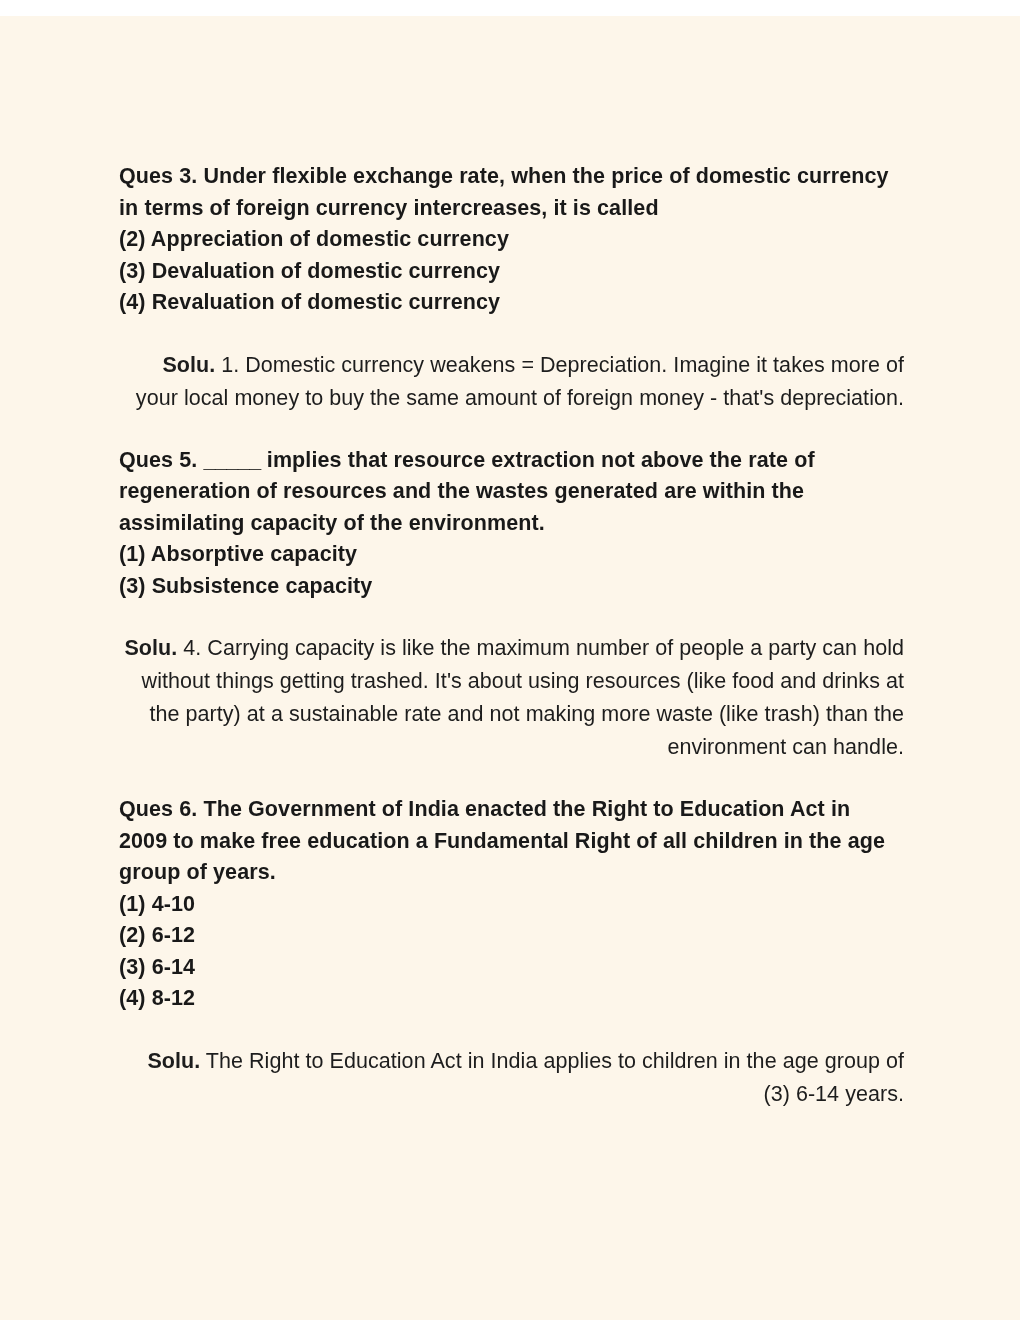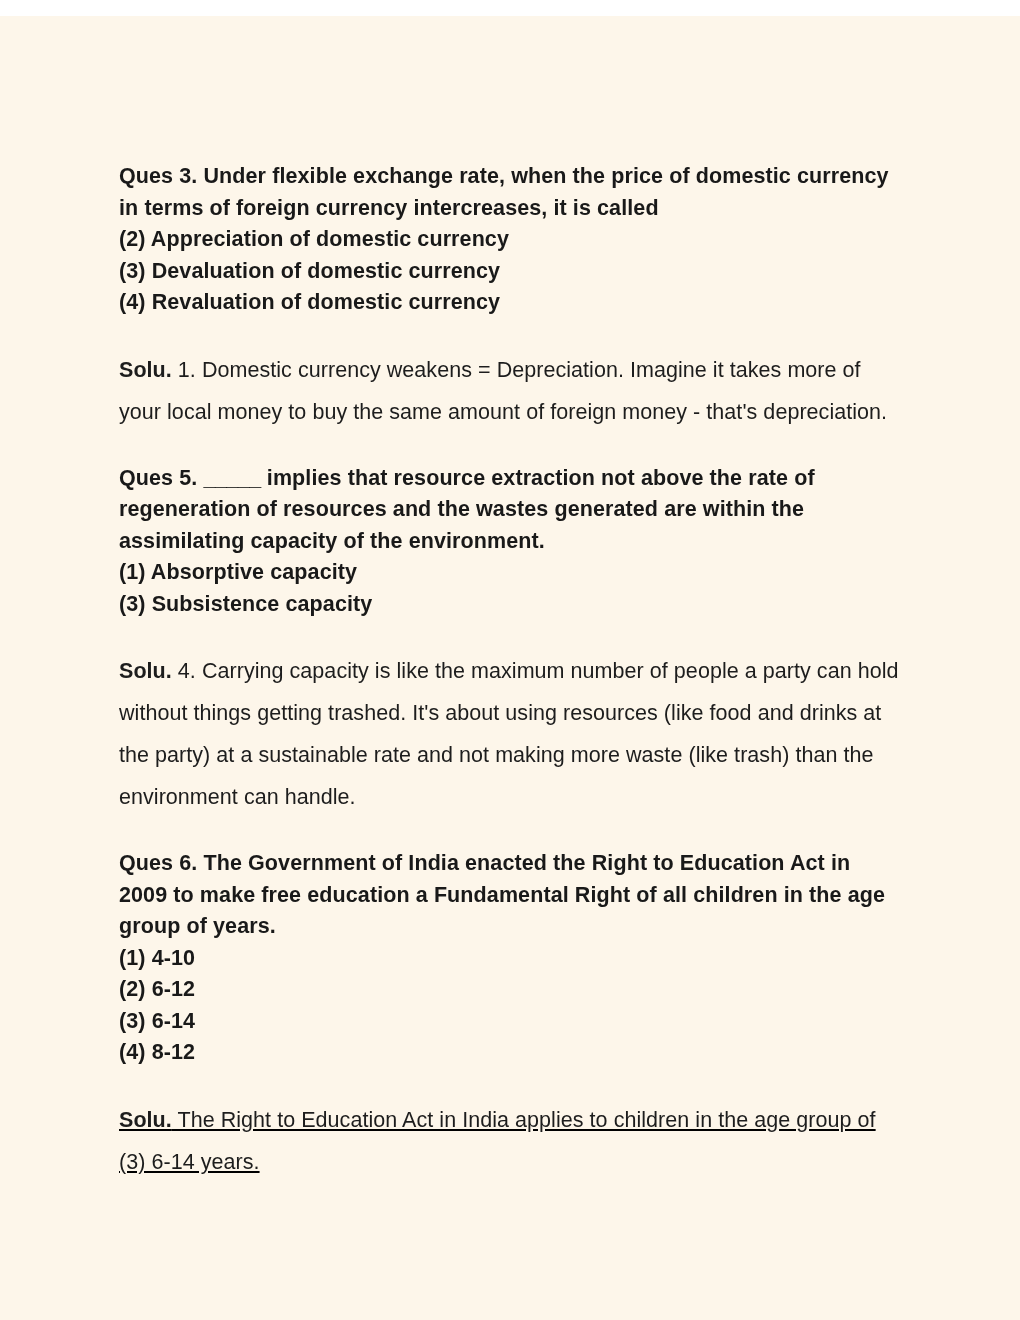--- a/index.html
+++ b/index.html
@@ -27,21 +27,20 @@
     position: absolute;
     left: 119px;
     top: 145px;
     width: 785px;
   }
   .block {
     margin: 0 0 30px 0;
   }
   .block:last-child {
     margin-bottom: 0;
-    text-decoration: underline;
   }
   .q-stem {
     font-size: 21.5px;
     font-weight: bold;
     line-height: 31.5px;
     color: #191919;
     letter-spacing: 0.1px;
     margin: 0;
   }
   .q-options {
@@ -52,24 +51,25 @@
   .q-options li {
     font-size: 21.5px;
     font-weight: bold;
     line-height: 31.5px;
     color: #191919;
     letter-spacing: 0.1px;
   }
   .solu {
     font-size: 21.5px;
     font-weight: normal;
-    line-height: 42px;
+    line-height: 33px;
     color: #1d1d1d;
     letter-spacing: 0.05px;
     margin: 0;
+    text-align: right;
   }
   .solu .solu-label {
     font-weight: bold;
   }
   .blank {
     font-weight: bold;
     letter-spacing: -0.5px;
   }
 </style>
 </head>

